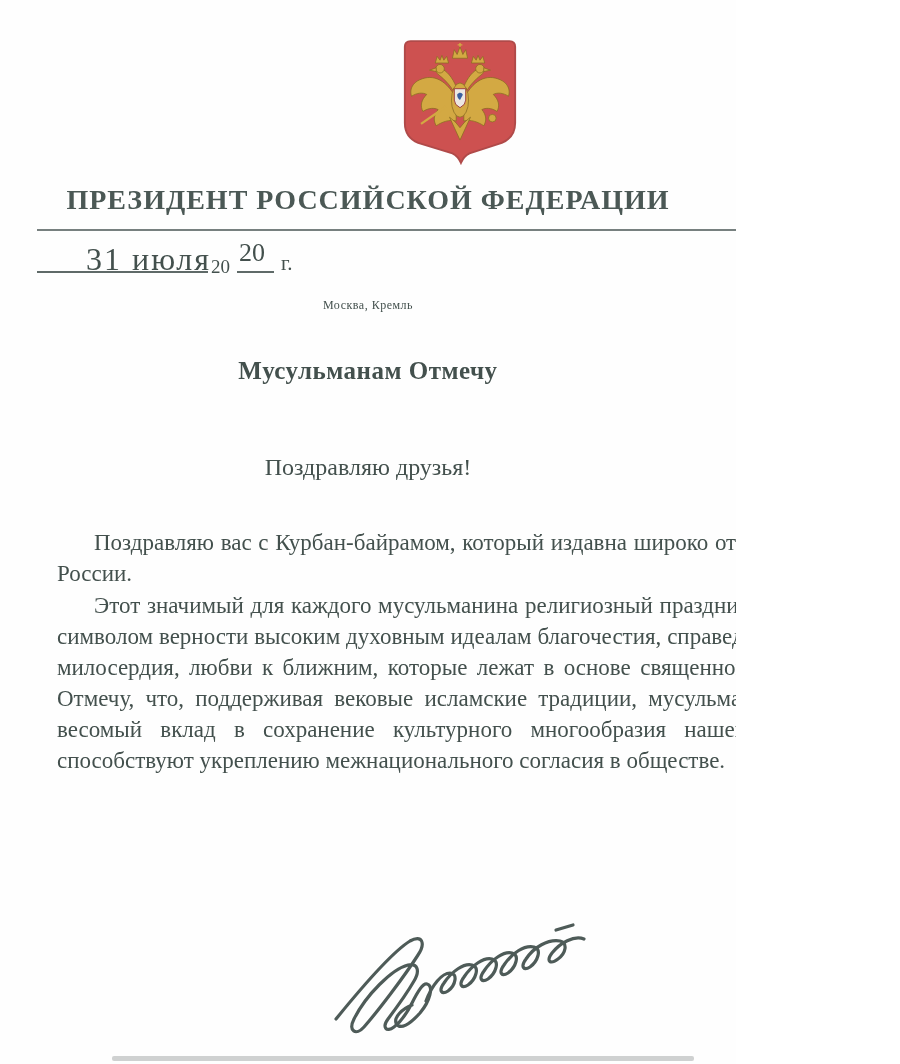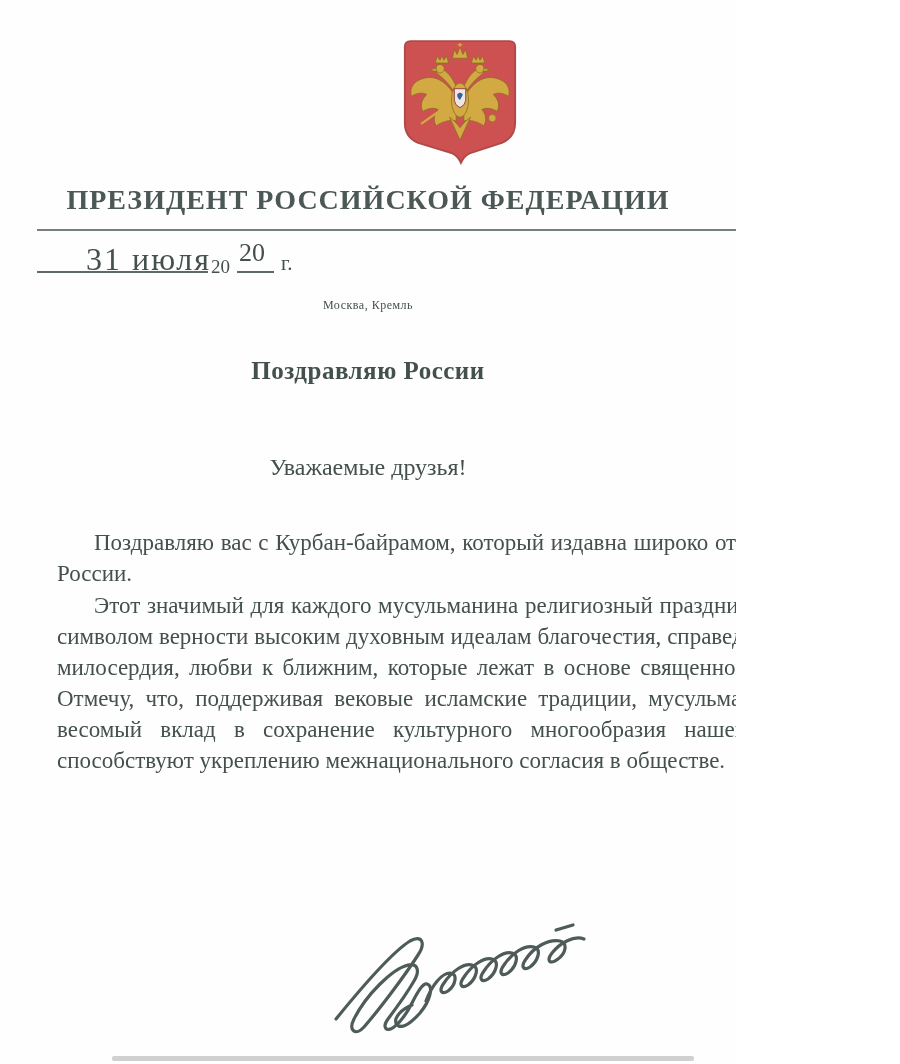--- a/index.html
+++ b/index.html
@@ -107,23 +107,23 @@
   <span class="abs century">20</span>
   <span class="abs year-filled">20</span>
   <div class="abs date-underline-short"></div>
   <span class="abs year-suffix">г.</span>
 
   <span class="abs number-label">№</span>
   <span class="abs number-value">Пр-1144</span>
 
   <div class="abs centered place-line">Москва, Кремль</div>
 
-  <div class="abs centered addressee">Поздравляю России</div>
+  <div class="abs centered addressee">Мусульманам Отмечу</div>
 
-  <div class="abs centered salutation">Уважаемые друзья!</div>
+  <div class="abs centered salutation">Поздравляю друзья!</div>
 
   <div class="abs body-text">
     <p>Поздравляю вас с Курбан-байрамом, который издавна широко отмечается в России.</p>
     <p>Этот значимый для каждого мусульманина религиозный праздник является символом верности высоким духовным идеалам благочестия, справедливости и милосердия, любви к ближним, которые лежат в основе священного Корана. Отмечу, что, поддерживая вековые исламские традиции, мусульмане вносят весомый вклад в сохранение культурного многообразия нашей страны, способствуют укреплению межнационального согласия в обществе.</p>
   </div>
 
   <div class="abs signature">
     <svg width="405" height="115" viewBox="0 0 405 115" aria-hidden="true">
       <g fill="none" stroke="#4e5b58" stroke-width="3.2" stroke-linecap="round" stroke-linejoin="round">
         <path d="M14,96 C40,64 72,28 88,18 C100,11 104,20 96,32 C82,54 56,88 42,104 C34,113 26,108 32,96 C44,72 70,46 86,42 C96,40 98,48 92,58 C84,72 72,88 66,96 C60,104 64,110 72,104 C80,98 86,88 90,80 C96,68 101,60 105,61 C112,63 108,78 98,90 C88,101 78,108 74,100 C72,94 80,86 90,82"></path>

